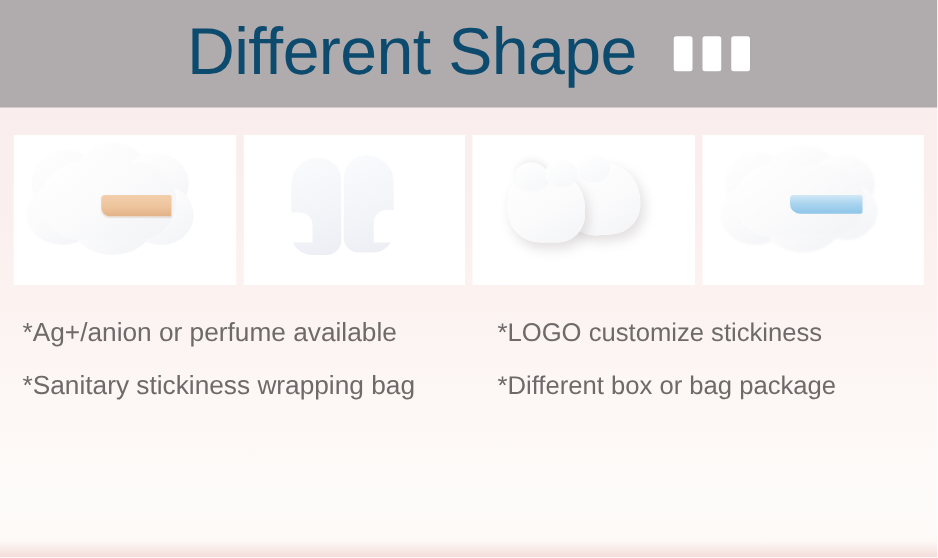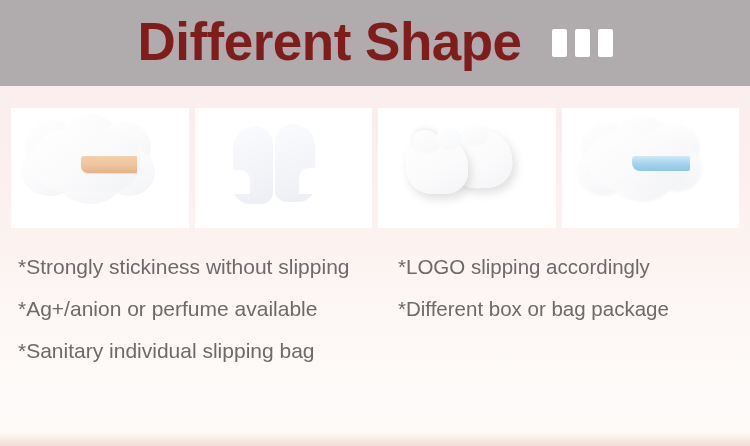--- a/index.html
+++ b/index.html
@@ -35,24 +35,24 @@
     align-items: center;
     justify-content: center;
   }
   .header-inner {
     display: flex;
     align-items: center;
     gap: 30px;
     transform: translateY(-2px);
   }
   .header-title {
-    color: #7f1d1d;
+    color: #0c4a6e;
     font-size: 53px;
     line-height: 1;
-    font-weight: 700;
+    font-weight: 400;
     letter-spacing: -0.5px;
     white-space: nowrap;
   }
   .bars {
     display: flex;
     align-items: center;
     gap: 8px;
     transform: translateY(2px);
   }
   .bar {
@@ -269,23 +269,22 @@
         <div class="pad p4-lobe p4-f"></div>
         <div class="pad p4-body"></div>
         <div class="p4-strip"></div>
       </div>
     </div>
 
   </div>
 
   <div class="features">
     <div class="feature-col col-left">
-      <div class="feature-item">*Strongly stickiness without slipping</div>
       <div class="feature-item">*Ag+/anion or perfume available</div>
-      <div class="feature-item">*Sanitary individual slipping bag</div>
+      <div class="feature-item">*Sanitary stickiness wrapping bag</div>
     </div>
     <div class="feature-col col-right">
-      <div class="feature-item">*LOGO slipping accordingly</div>
+      <div class="feature-item">*LOGO customize stickiness</div>
       <div class="feature-item">*Different box or bag package</div>
     </div>
   </div>
 
 </div>
 
 </body></html>

